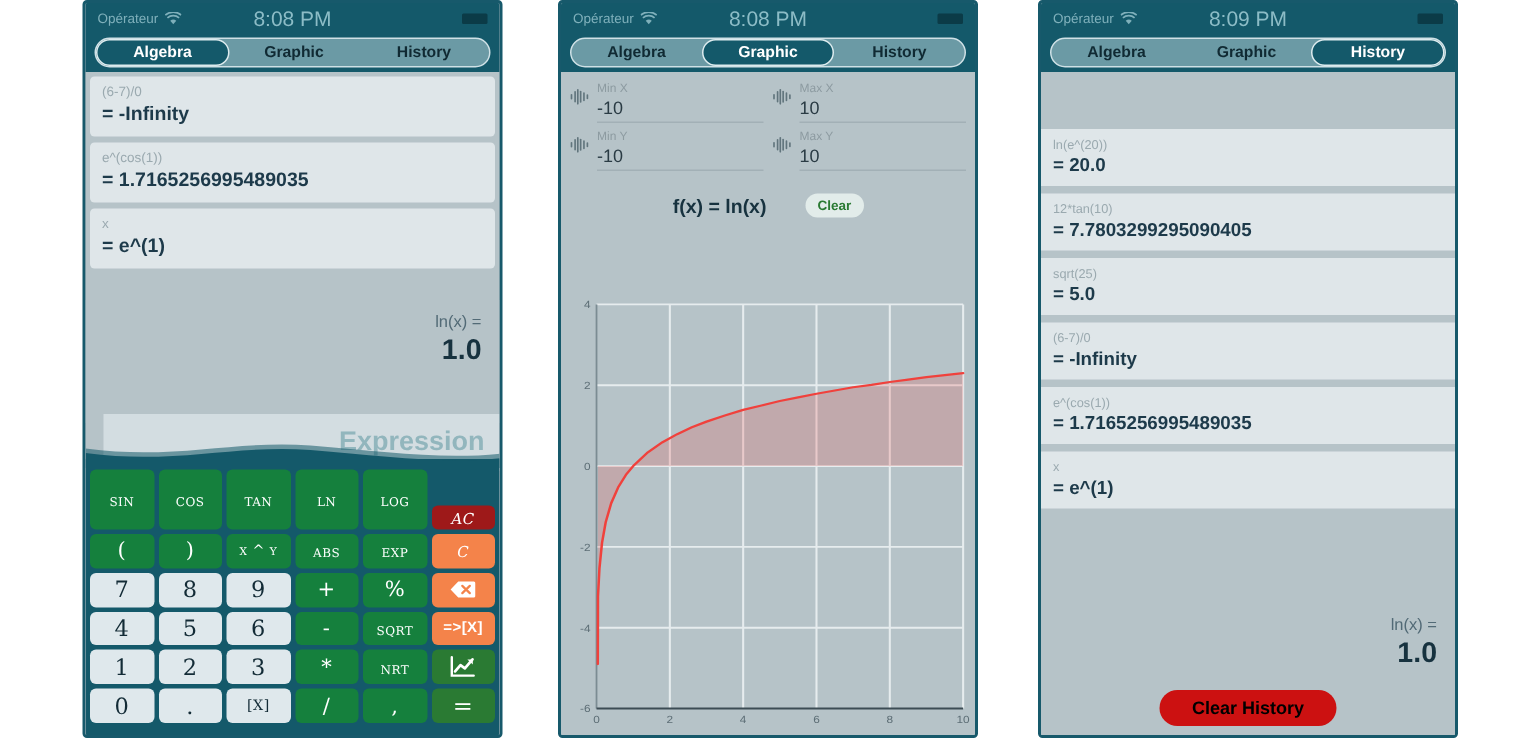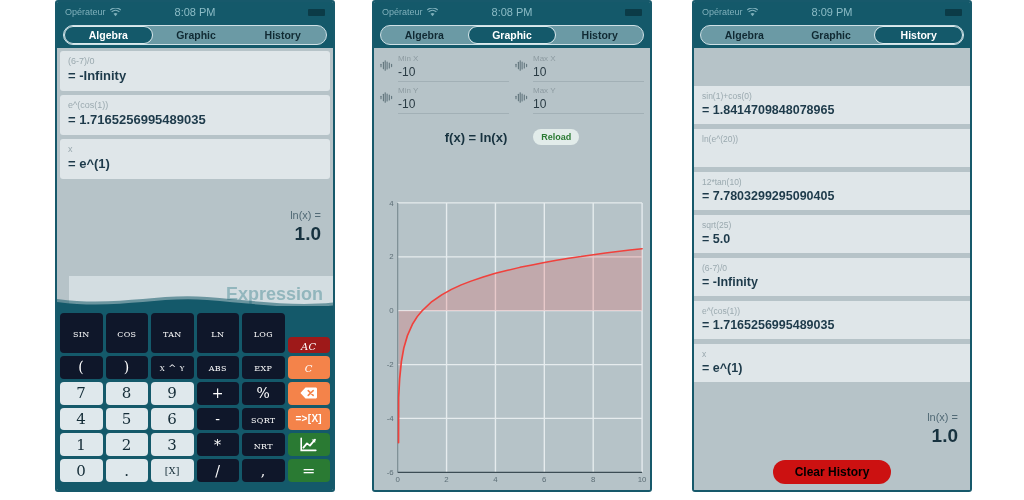--- a/index.html
+++ b/index.html
@@ -41,21 +41,21 @@
     display: flex;
     align-items: center;
     padding: 0 8px;
     flex: 0 0 auto;
     position: relative;
   }
   .sb-left { display: flex; align-items: center; gap: 4px; }
   .sb-center {
     position: absolute; left: 0; right: 0;
     text-align: center;
-    font-size: 11px;
+    font-size: 14px;
     color: #8cbcc6;
     pointer-events: none;
   }
   .sb-right { margin-left: auto; display: flex; align-items: center; }
   .wifi-ico { display: block; }
   .battery {
     width: 17px; height: 7px;
     background: #0b3b47;
     border-radius: 1px;
     position: relative;
@@ -191,21 +191,21 @@
     gap: 3px;
   }
   .key {
     border-radius: 4px;
     display: flex;
     align-items: center;
     justify-content: center;
     font-family: "DejaVu Serif", serif;
     font-size: 12px;
     color: #ffffff;
-    background: #0f172a;
+    background: #15803d;
     font-variant: small-caps;
     text-transform: lowercase;
     letter-spacing: .3px;
   }
   .key.fn { font-size: 11.5px; }
   .key.num {
     background: #dfe8ec;
     color: #132b36;
     font-size: 15px;
     text-transform: none;
@@ -530,21 +530,21 @@
               </svg></span>
             <div class="range-inner">
               <div class="range-label">Max Y</div>
               <div class="range-value">10</div>
             </div>
           </div>
         </div>
 
       <div class="fx-row">
         <div class="fx-label">f(x) = ln(x)</div>
-        <div class="reload-btn">Reload</div>
+        <div class="reload-btn">Clear</div>
       </div>
 
       <div class="plotbox">
         <svg id="plot-svg" viewBox="0 0 276 336" preserveAspectRatio="none">
             <rect x="0" y="0" width="276" height="336" fill="#b6c3c8"></rect>
             <line x1="71.6" y1="8" x2="71.6" y2="318" stroke="#e6ecee" stroke-width="1.4"></line>
             <line x1="121.2" y1="8" x2="121.2" y2="318" stroke="#e6ecee" stroke-width="1.4"></line>
             <line x1="170.79999999999998" y1="8" x2="170.79999999999998" y2="318" stroke="#e6ecee" stroke-width="1.4"></line>
             <line x1="220.4" y1="8" x2="220.4" y2="318" stroke="#e6ecee" stroke-width="1.4"></line>
             <line x1="270" y1="8" x2="270" y2="318" stroke="#e6ecee" stroke-width="1.4"></line>
@@ -596,25 +596,22 @@
         <div class="tab">Algebra</div>
         <div class="tab">Graphic</div>
         <div class="tab active">History</div>
       </div>
     </div>
 
     <div class="body">
       <div class="hist-top"></div>
       <div class="hist-list" id="history-list">
           <div class="hist-item">
-            <div class="hist-expr">sin(1)+cos(0)</div>
-            <div class="hist-res">= 1.8414709848078965</div>
-          </div>
-          <div class="hist-item">
             <div class="hist-expr">ln(e^(20))</div>
+            <div class="hist-res">= 20.0</div>
           </div>
           <div class="hist-item">
             <div class="hist-expr">12*tan(10)</div>
             <div class="hist-res">= 7.7803299295090405</div>
           </div>
           <div class="hist-item">
             <div class="hist-expr">sqrt(25)</div>
             <div class="hist-res">= 5.0</div>
           </div>
           <div class="hist-item">

